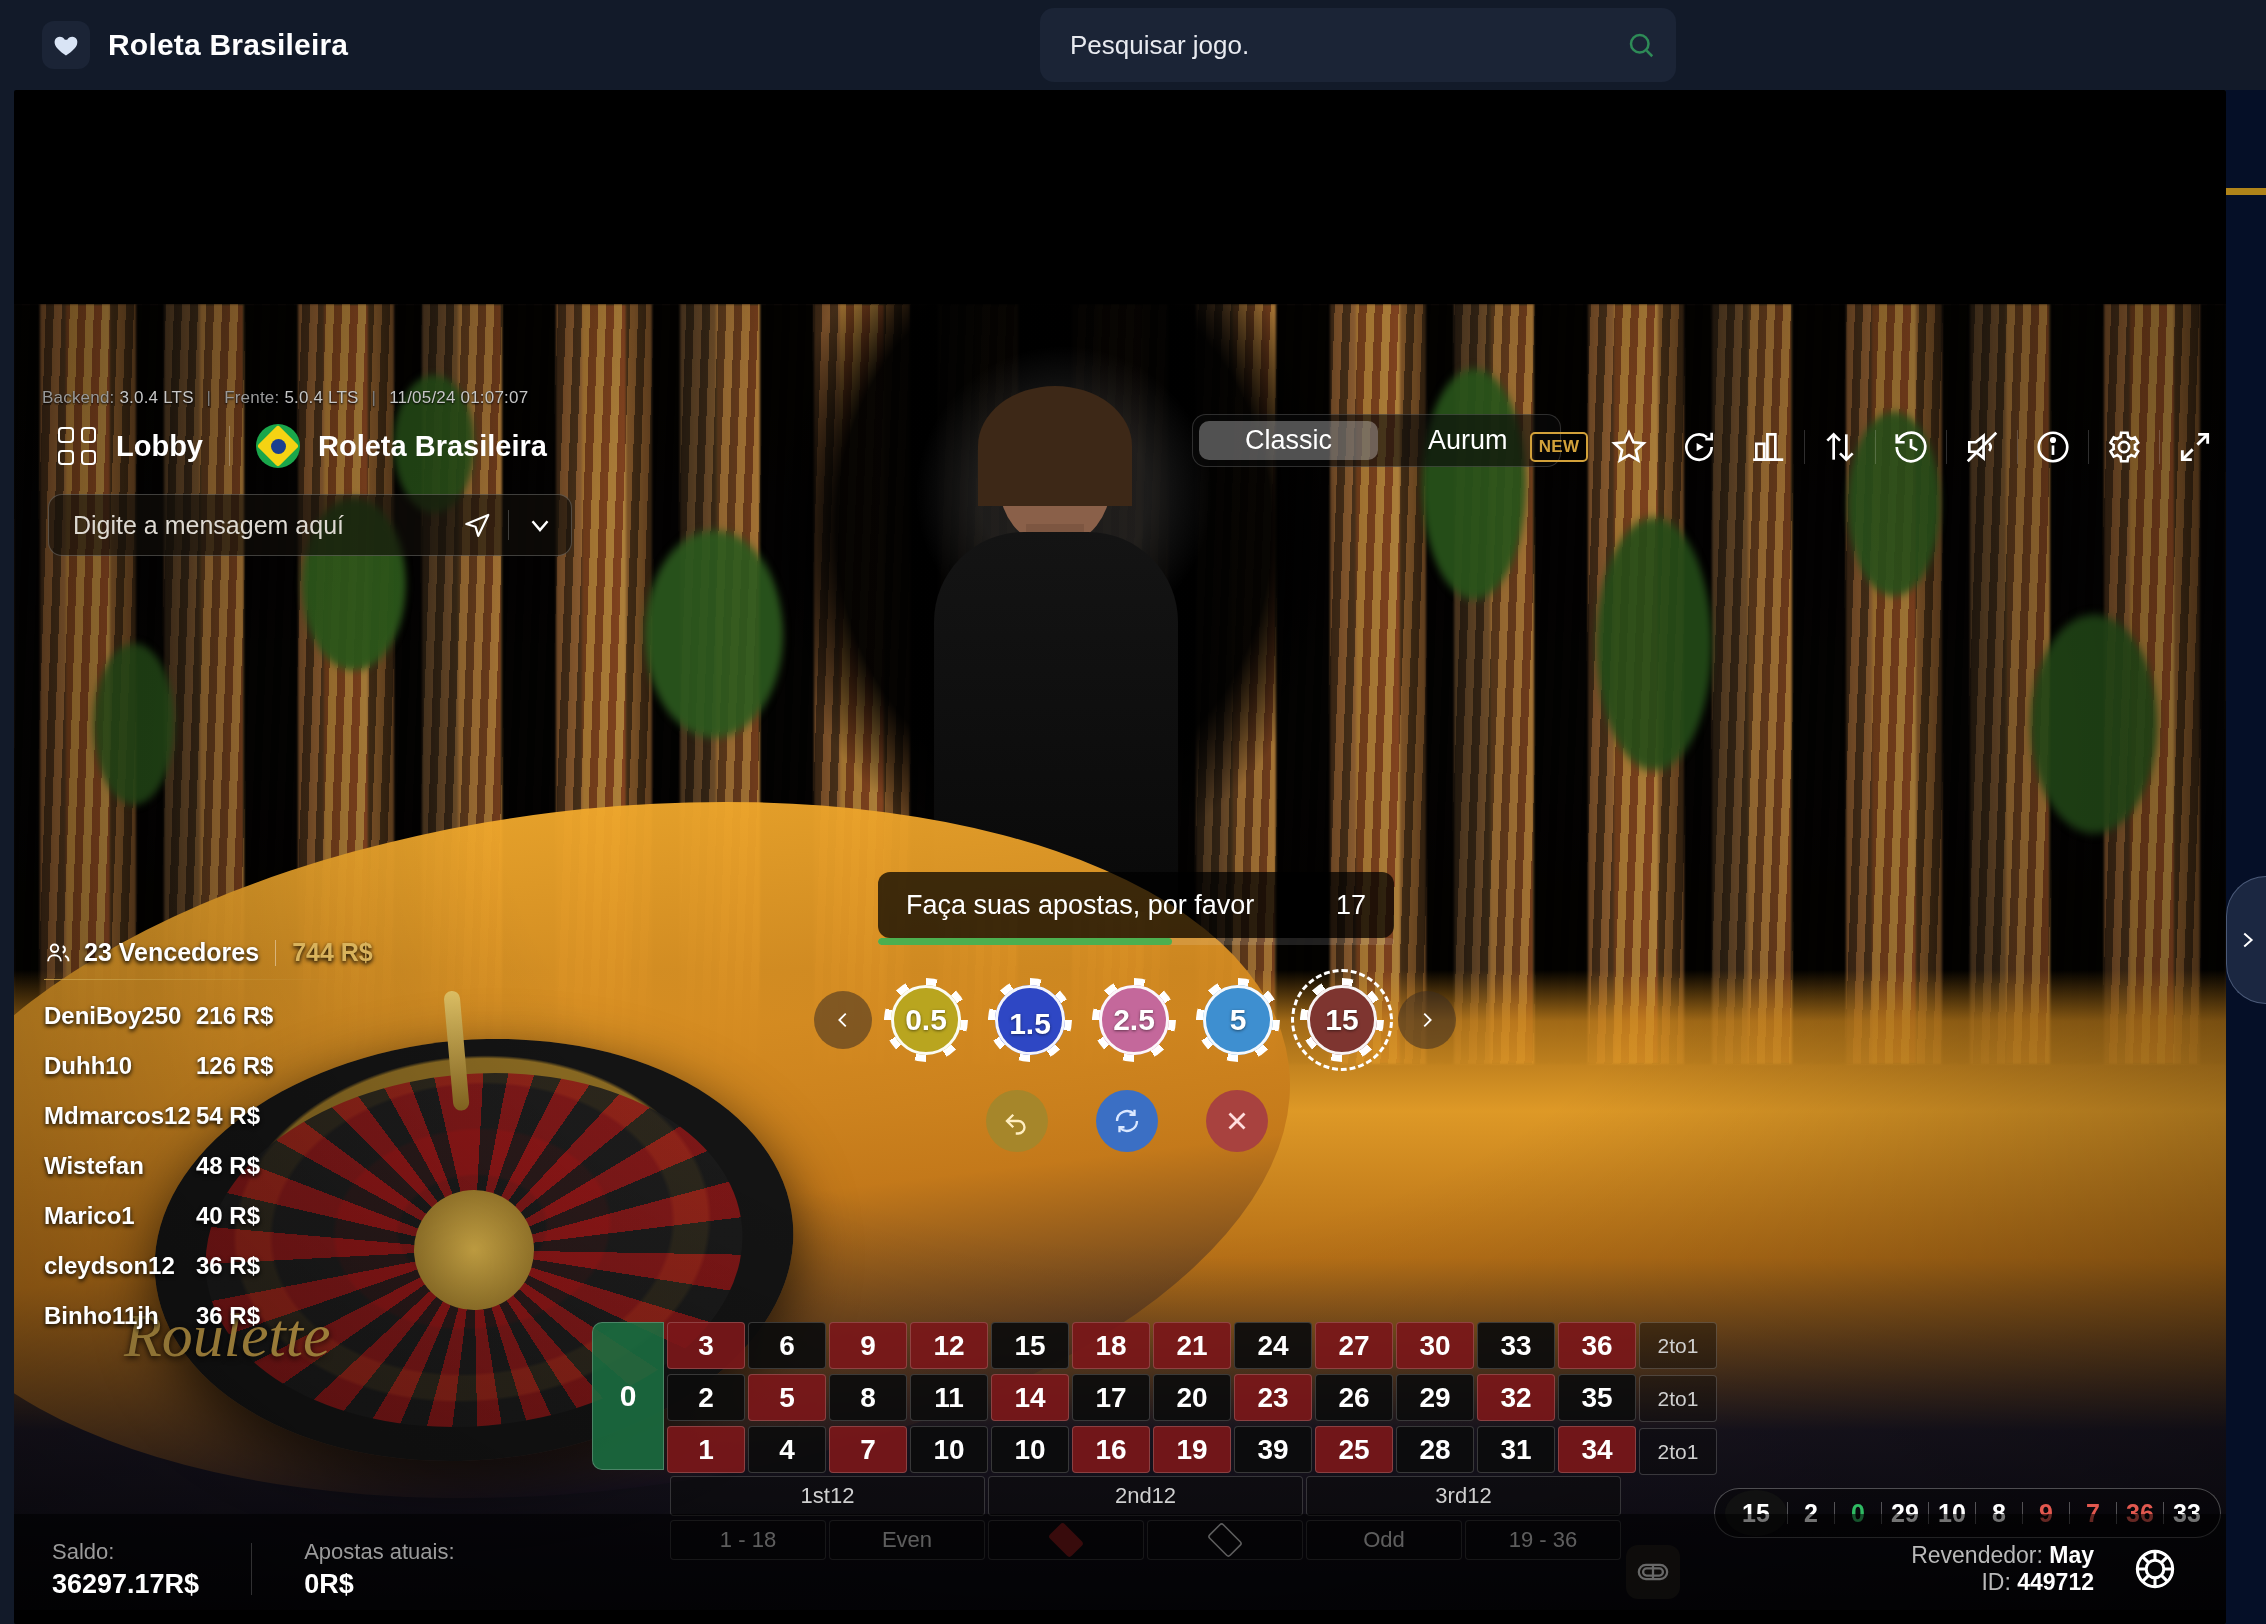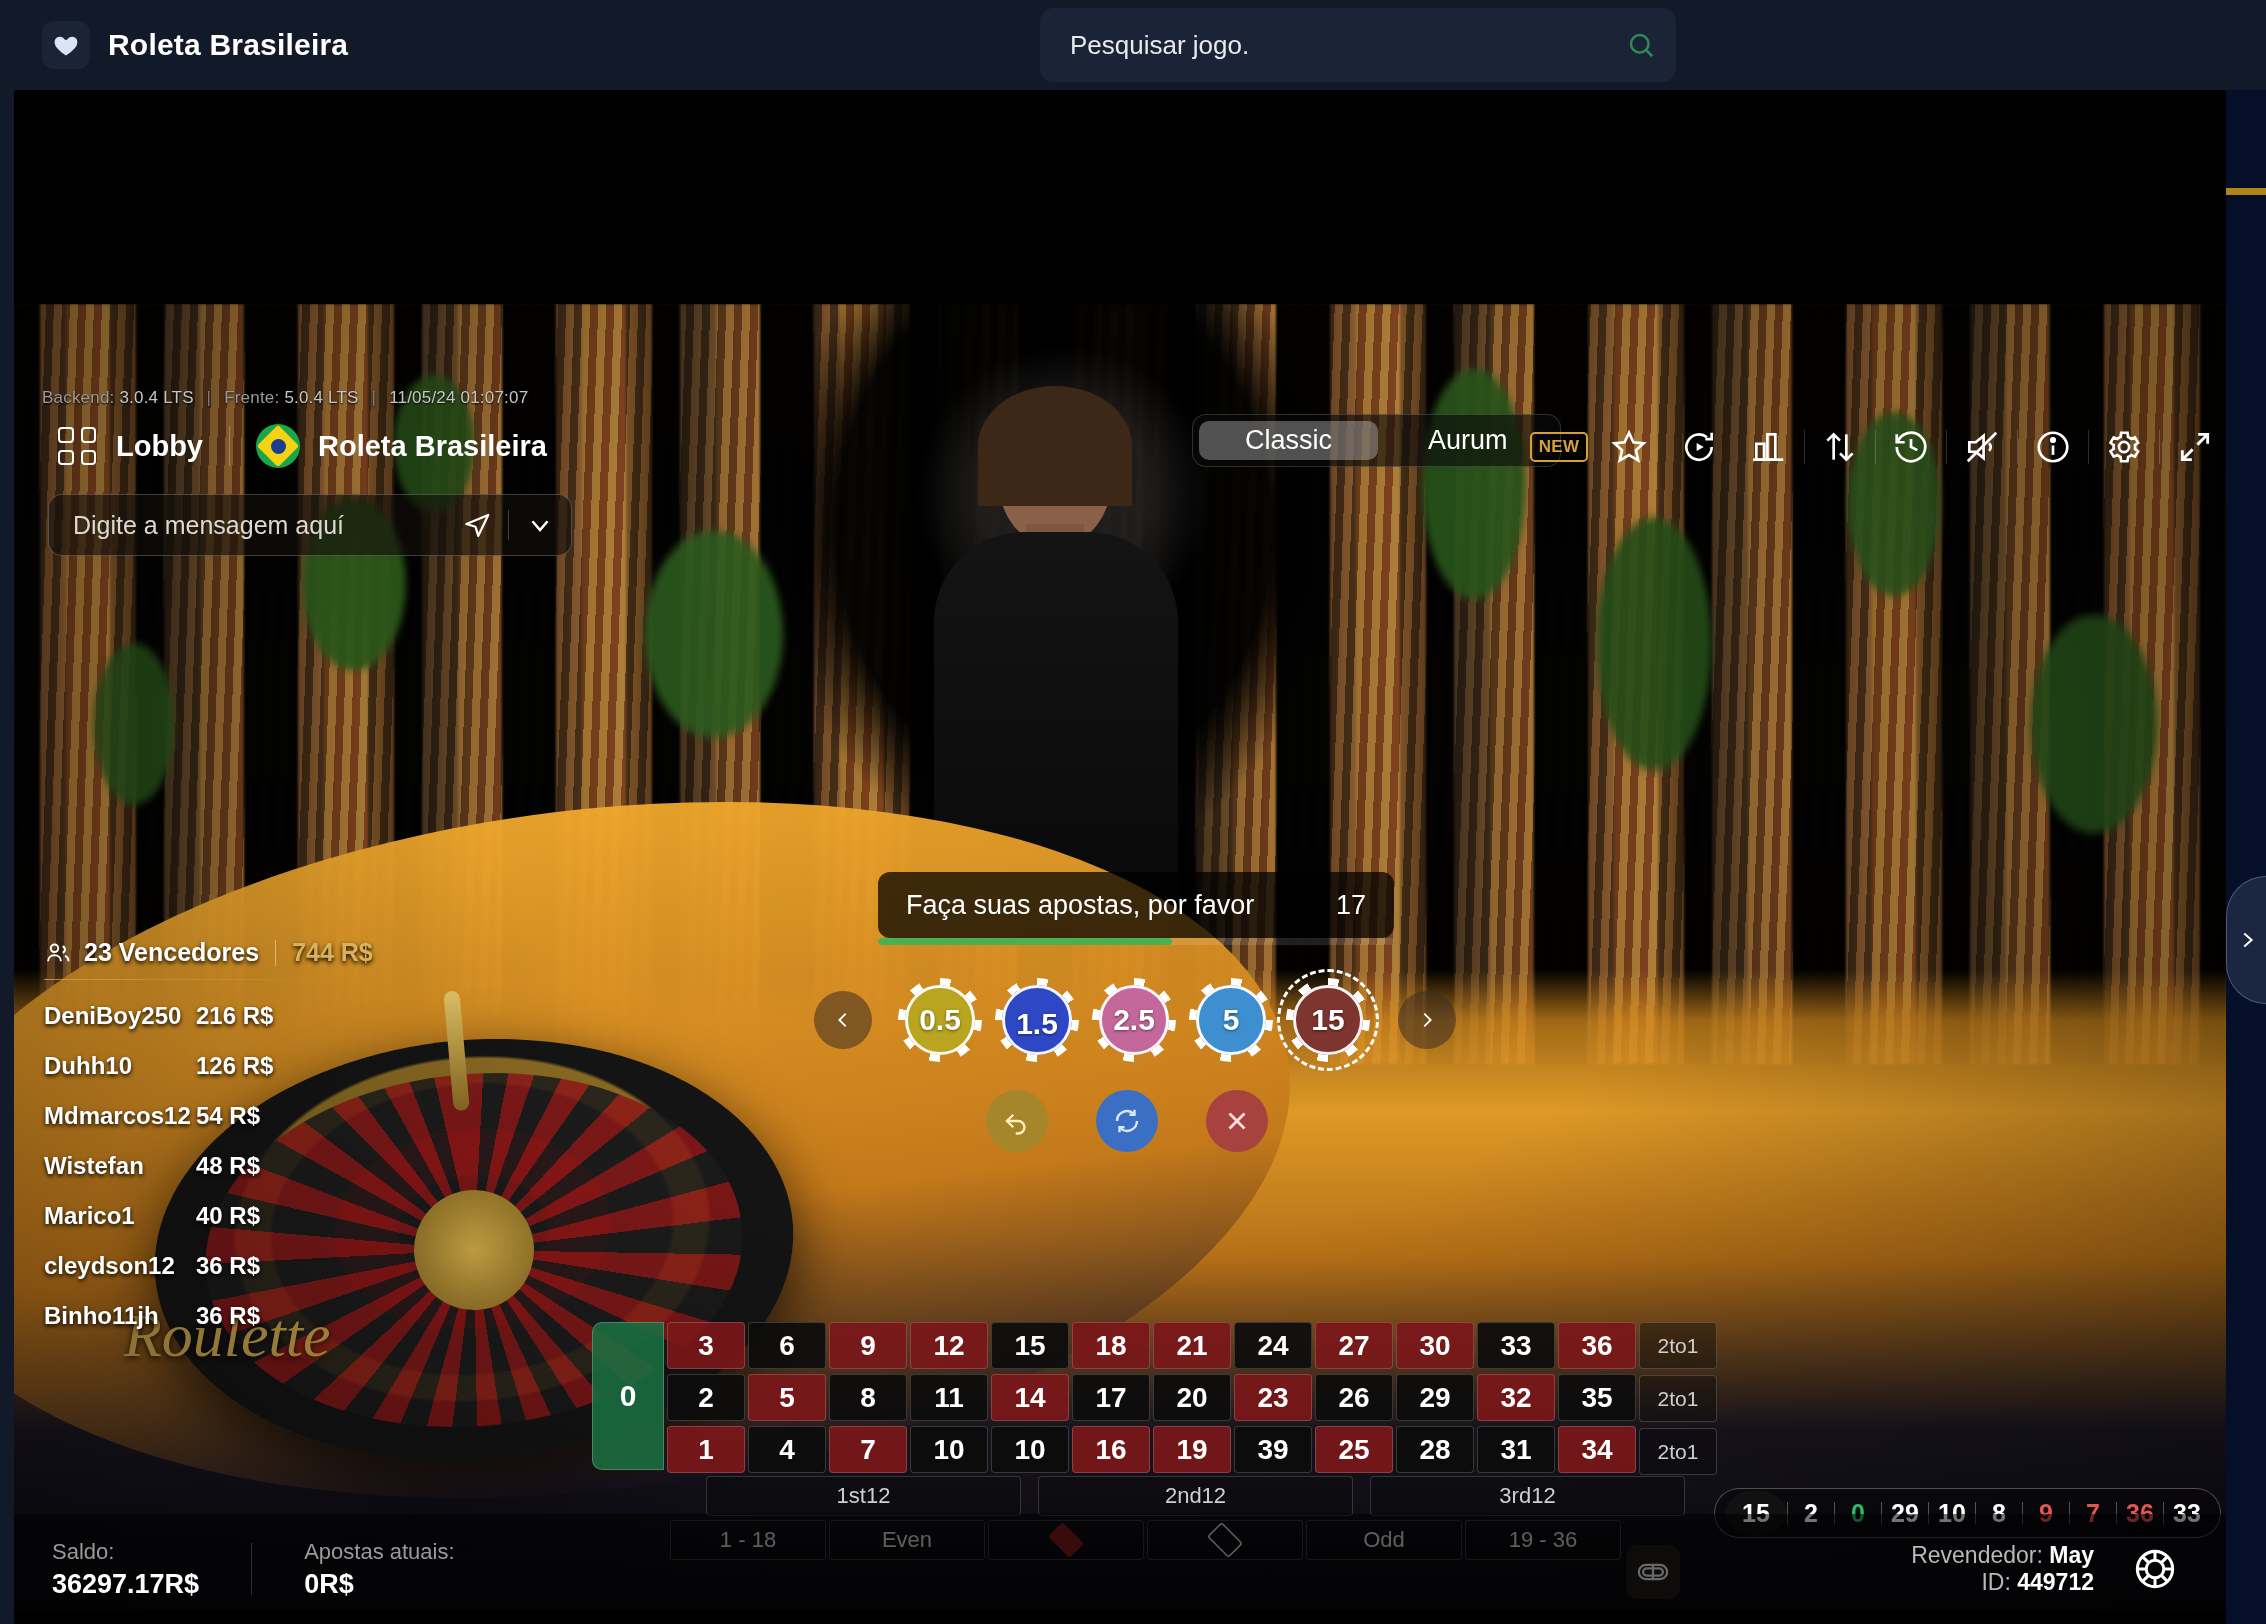--- a/index.html
+++ b/index.html
@@ -240,21 +240,21 @@
           grid-auto-columns:78px; gap:3px; margin-left:3px; }
   .num { height:47px; display:flex; align-items:center; justify-content:center;
          font-size:28px; font-weight:700; cursor:pointer;
          border:1px solid rgba(255,255,255,.18); border-radius:4px; }
   .num.red { background:rgba(122,23,25,.92); }
   .num.black { background:rgba(12,12,12,.92); }
   .col2to1 { display:grid; grid-template-rows:repeat(3,1fr); gap:6px; margin-left:3px; }
   .c21 { width:78px; height:47px; display:flex; align-items:center; justify-content:center;
          font-size:21px; color:#cfcfcf; background:rgba(10,10,10,.42);
          border:1px solid rgba(255,255,255,.18); border-radius:4px; cursor:pointer; }
-  .dozens { position:absolute; left:692px; top:1386px; z-index:6; display:flex; gap:17px; }
+  .dozens { position:absolute; left:656px; top:1386px; z-index:6; display:flex; gap:3px; }
   .doz { width:315px; height:40px; display:flex; align-items:center; justify-content:center;
          font-size:22px; color:#cfcfcf; background:rgba(10,10,10,.50);
          border:1px solid rgba(255,255,255,.17); border-radius:4px; cursor:pointer; }
   .outside { position:absolute; left:656px; top:1430px; z-index:6; display:flex; gap:3px; }
   .out { width:156px; height:40px; display:flex; align-items:center; justify-content:center;
          font-size:22px; color:#cfcfcf; background:rgba(10,10,10,.50);
          border:1px solid rgba(255,255,255,.17); border-radius:4px; cursor:pointer; }
   .diamond { width:38px; height:26px; transform:rotate(45deg) scale(.8);
              border-radius:4px; }
   .diamond.red { background:#7c1a1c; }
@@ -523,21 +523,21 @@
     <div class="status-bar">
       <div class="status-fill" id="status-fill" style="width: 57%; background: rgb(76, 175, 80);"></div>
     </div>
 
     <div class="chips">
       <div class="arrow-btn left">
         <svg viewBox="0 0 24 24" fill="none" stroke="#fff" stroke-width="2">
             <polyline points="15,5 8,12 15,19"></polyline>
           </svg>
       </div>
-      <div id="chips-list" style="display:flex; gap:13px;">
+      <div id="chips-list" style="display:flex; gap:20px;">
           <div class="chip">
             <div class="chip-inner" style="background: rgb(185, 165, 31);"></div>
             <div class="chip-face"></div>
             <span style="position: relative; z-index: 2;">0.5</span>
           </div>
           <div class="chip">
             <div class="chip-inner" style="background: rgb(46, 71, 196);"></div>
             <div class="chip-face"></div>
             <span style="position: relative; z-index: 2; margin-top: 8px;">1.5</span>
           </div>

